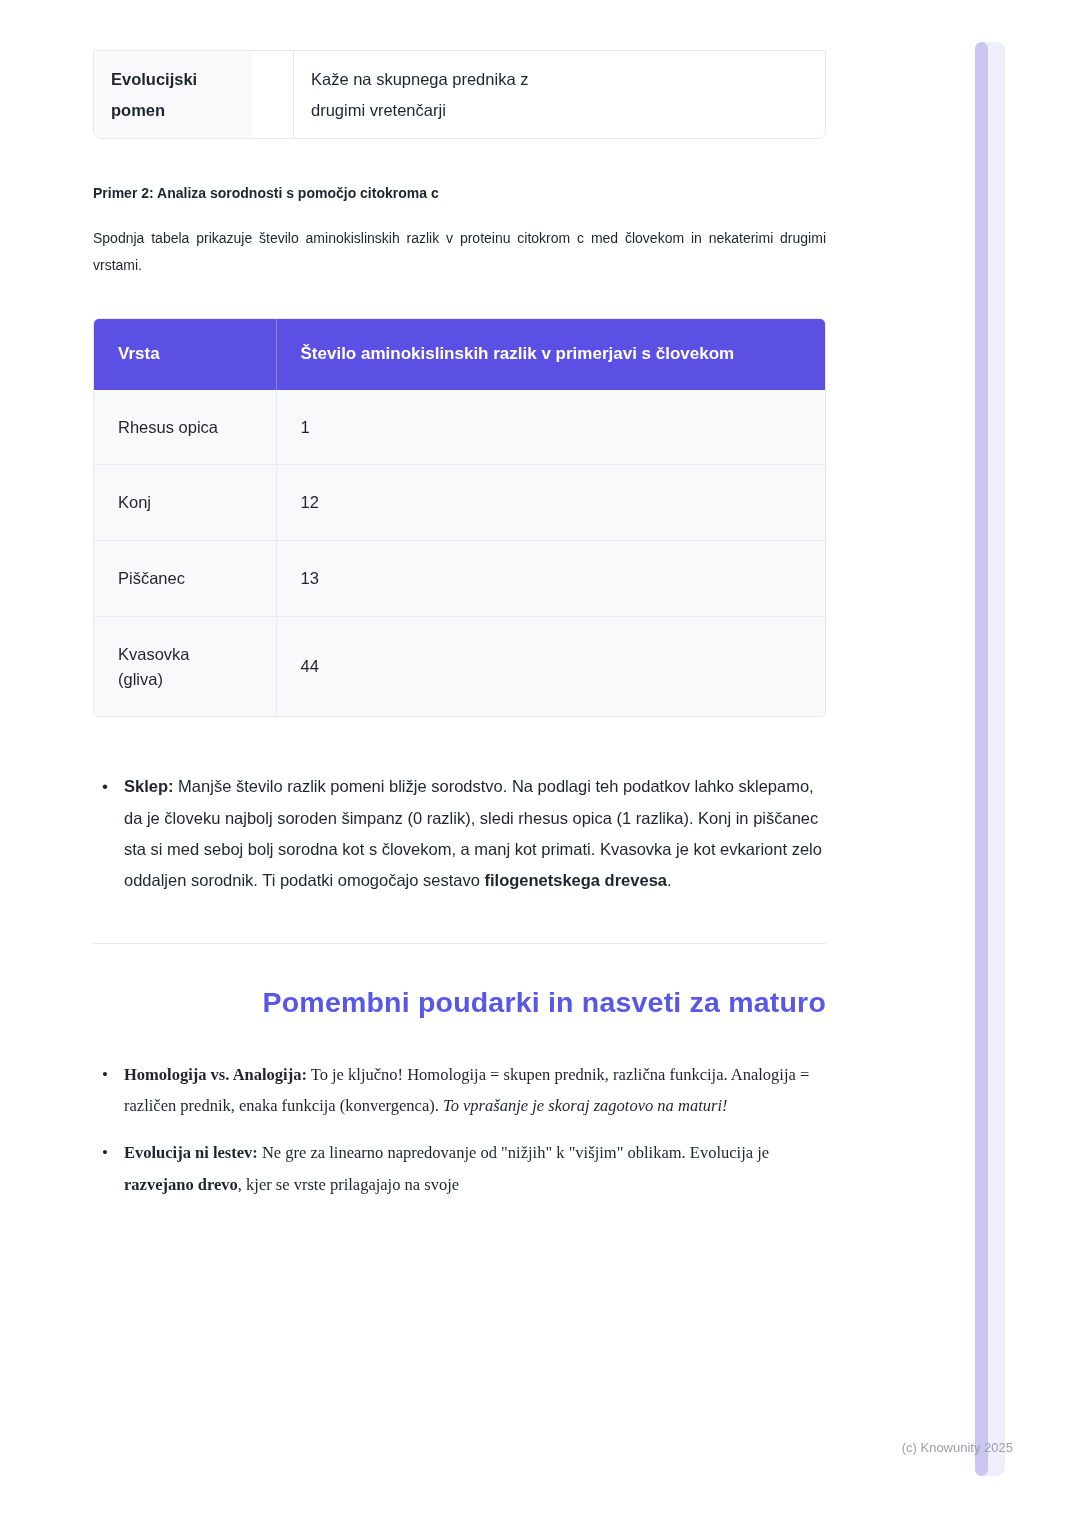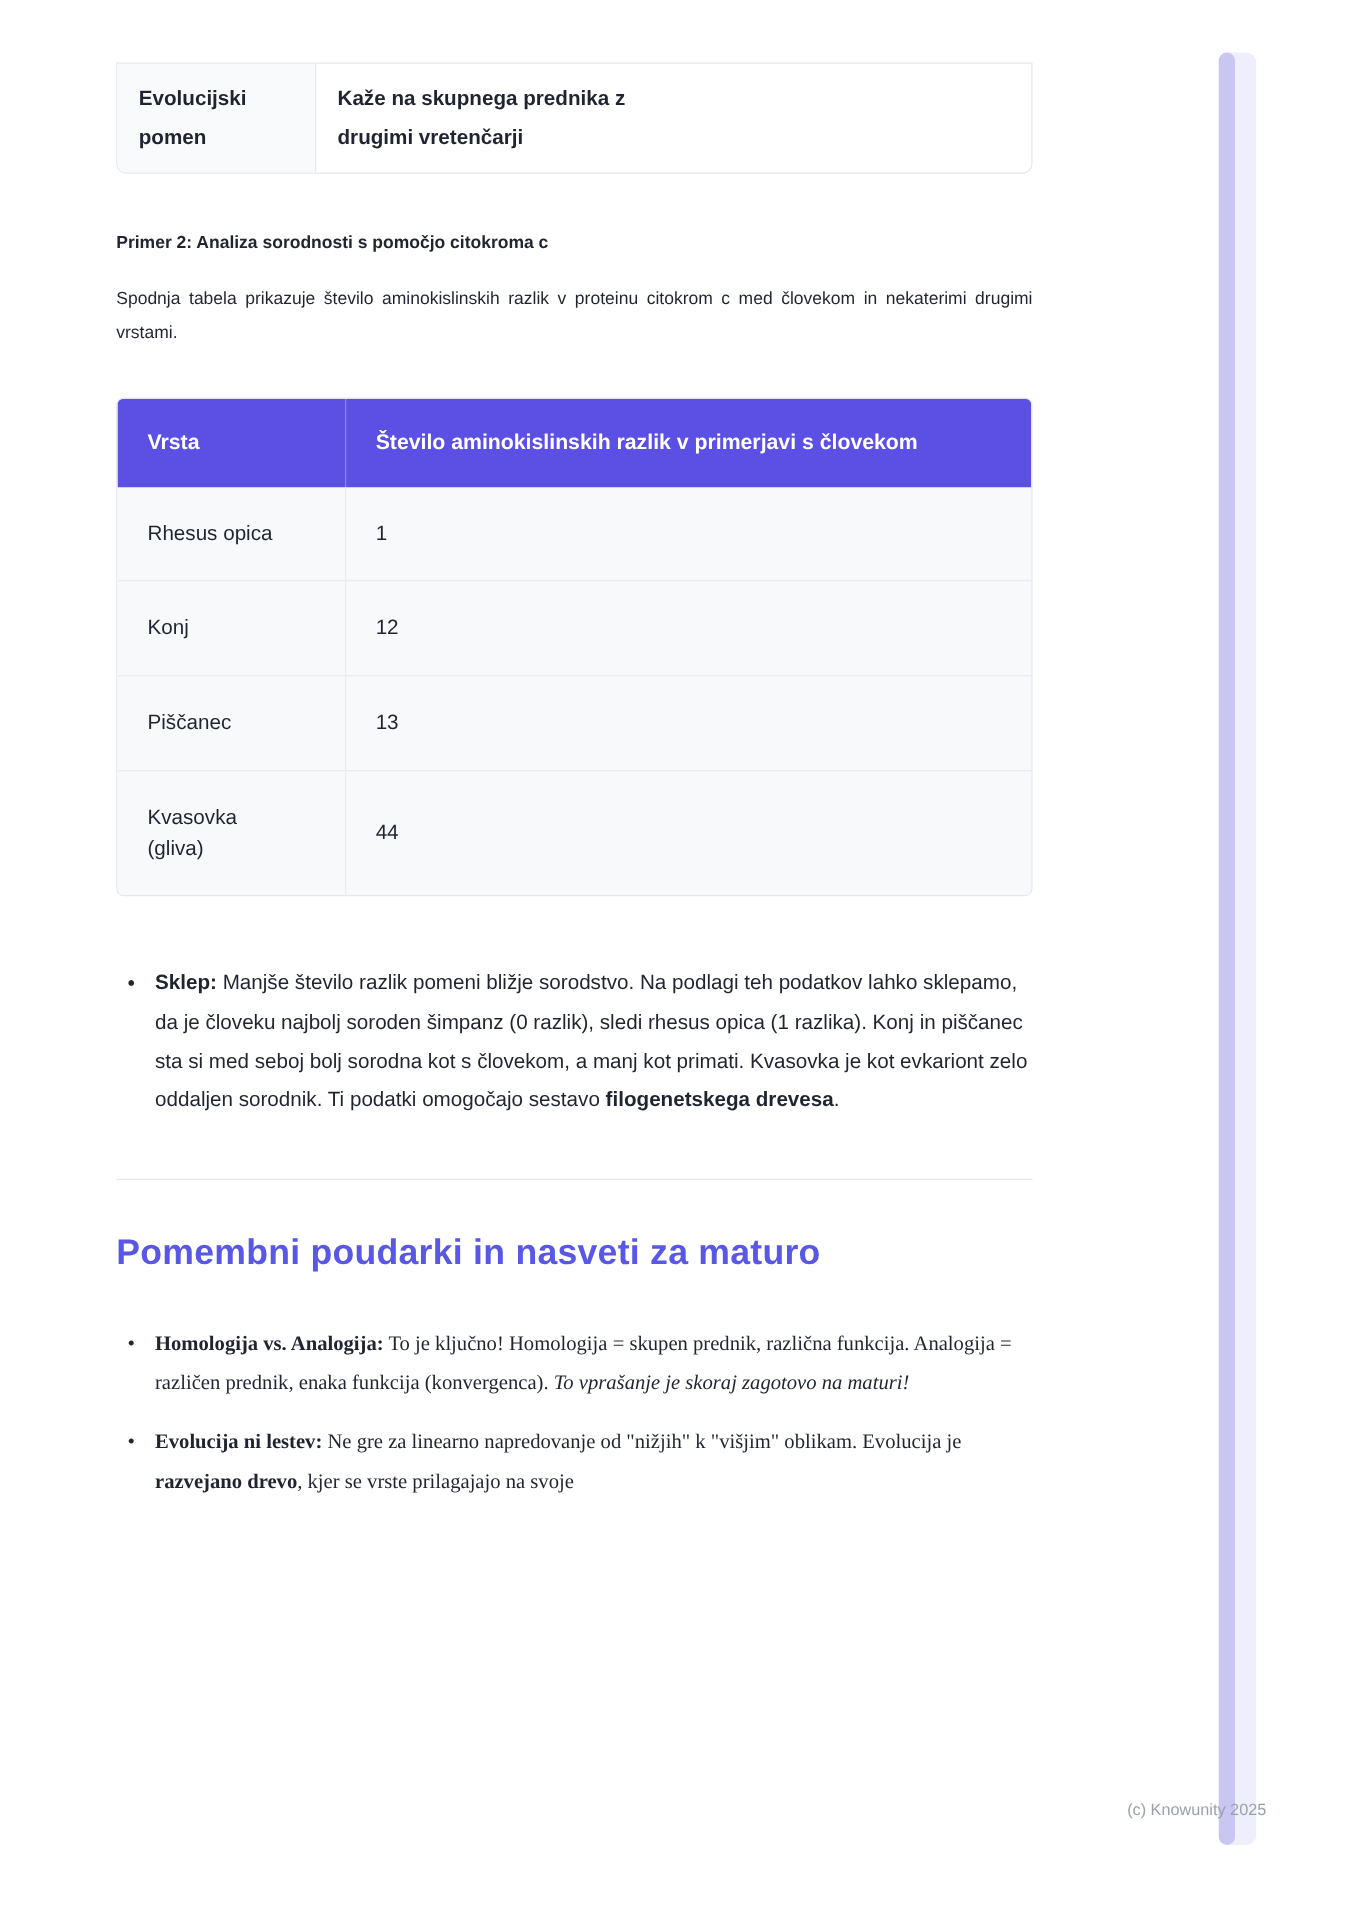--- a/index.html
+++ b/index.html
@@ -28,26 +28,26 @@
     position:absolute;top:50px;left:93px;width:733px;
   }
   
   .top-row{
     display:grid;
     grid-template-columns:158px 290px 285px;
     border:1px solid var(--border);
     border-radius:0 0 8px 8px;
     overflow:hidden;
     background:#ffffff;
+    gap:41px;
   }
   .top-cell{
     padding:13px 17px;
     font-size:16.5px;
     line-height:1.85;
-    font-weight:bold;
   }
   .top-cell + .top-cell{border-left:1px solid var(--border);}
   .top-cell.c1{font-weight:700;background:#f9fafb;}
   
   .h3{
     margin-top:46px;
     font-size:14px;
     font-weight:700;
   }
   .intro{
@@ -116,20 +116,21 @@
     height:1px;
     background:#e6e8ec;
     width:733px;
   }
   .h2{
     margin-top:42px;
     font-size:28.5px;
     font-weight:700;
     color:var(--heading-accent);
     letter-spacing:.2px;
+    text-align:right;
   }
   ul.bullets.matura{margin-top:40px;font-family:Liberation Serif, serif;}
   
   .sb-track{
     position:absolute;
     top:42px;right:75px;
     width:30px;height:1434px;
     background:var(--scrollbar-track);
     border-radius:8px;
   }

